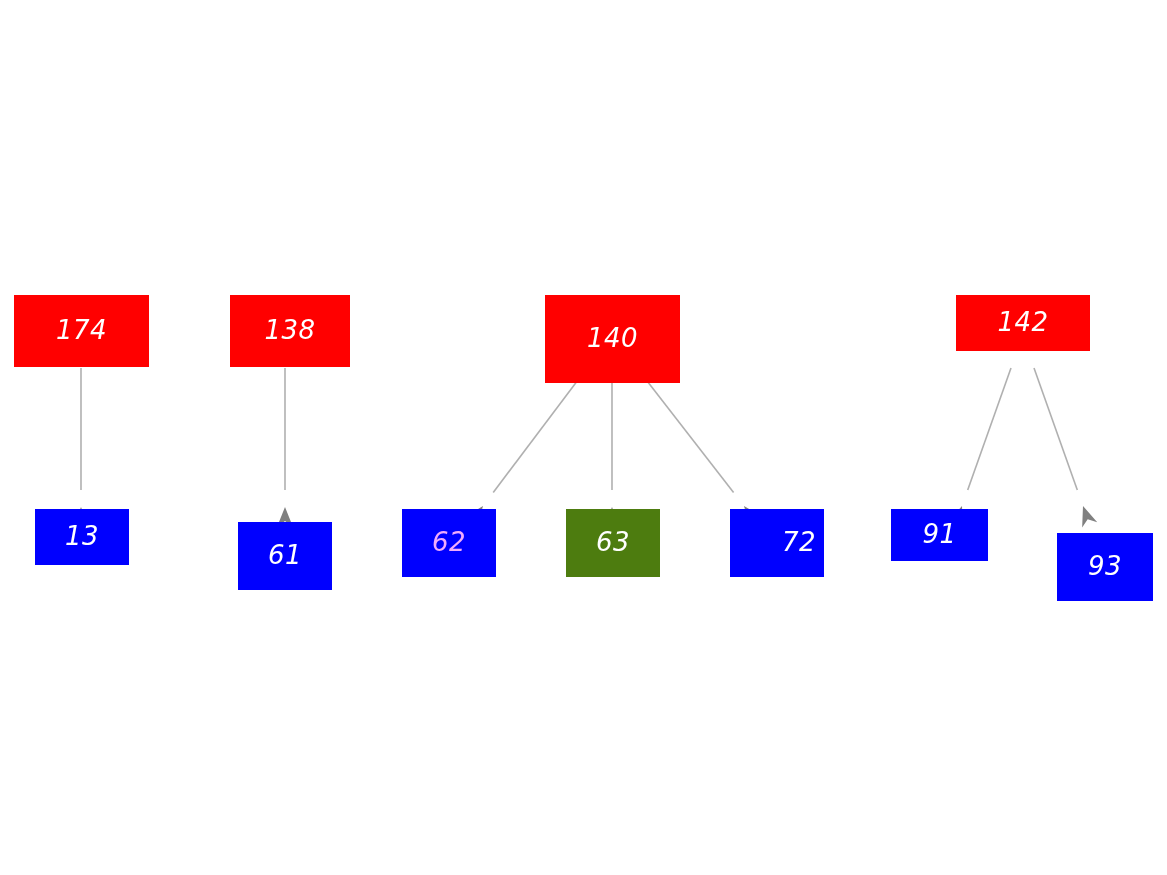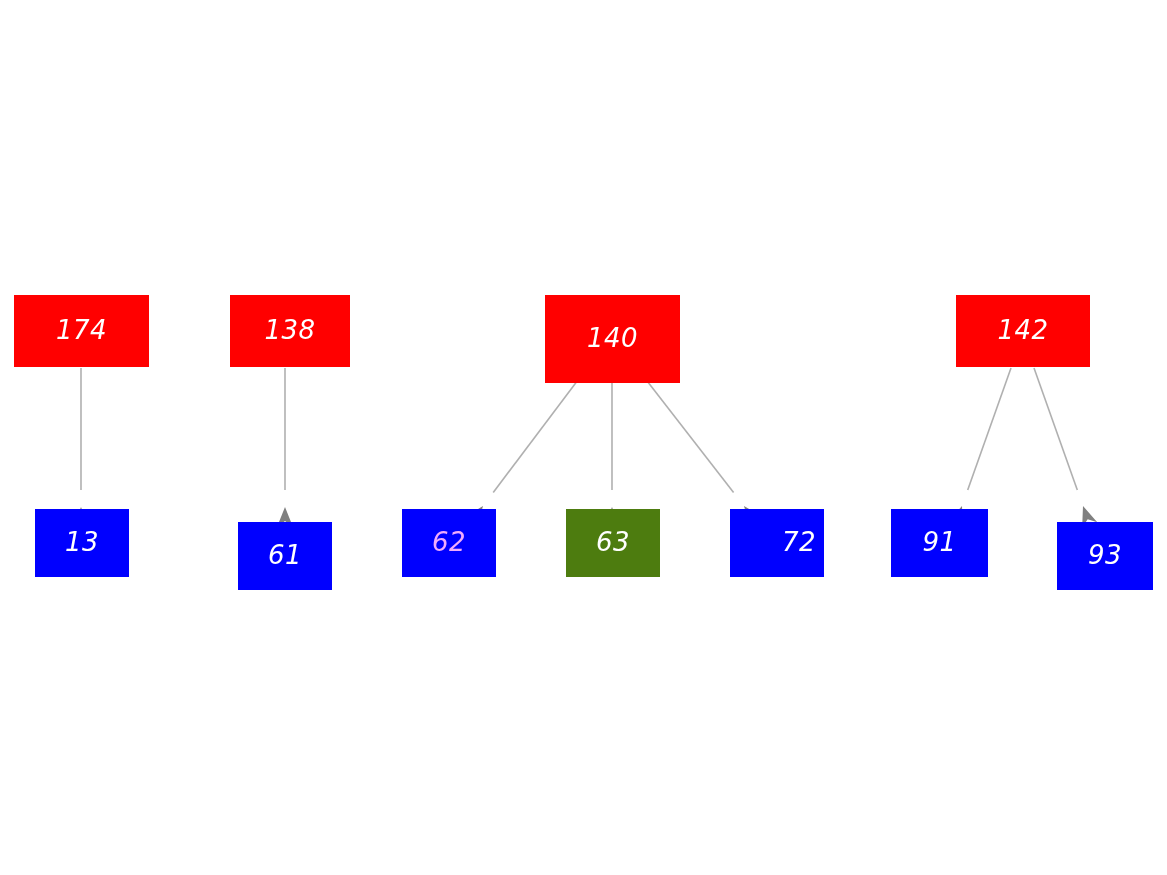--- a/index.html
+++ b/index.html
@@ -79,39 +79,39 @@
   <div id="node-layer">
       <div class="graph-node" style="left: 14px; top: 295px; width: 135px; height: 72px; background: rgb(255, 0, 0);">
         <span class="node-label" style="color: rgb(255, 255, 255);">174</span>
       </div>
       <div class="graph-node" style="left: 205px; top: 295px; width: 120px; height: 72px; background: rgb(255, 0, 0); margin-left: 25px;">
         <span class="node-label" style="color: rgb(255, 255, 255);">138</span>
       </div>
       <div class="graph-node" style="left: 545px; top: 295px; width: 135px; height: 88px; background: rgb(255, 0, 0);">
         <span class="node-label" style="color: rgb(255, 255, 255);">140</span>
       </div>
-      <div class="graph-node" style="left: 956px; top: 295px; width: 134px; height: 72px; background: rgb(255, 0, 0);">
+      <div class="graph-node" style="left: 956px; top: 295px; width: 134px; height: 56px; background: rgb(255, 0, 0);">
         <span class="node-label" style="color: rgb(255, 255, 255);">142</span>
       </div>
-      <div class="graph-node" style="left: 35px; top: 509px; width: 94px; height: 68px; background: rgb(0, 0, 255);">
+      <div class="graph-node" style="left: 35px; top: 509px; width: 94px; height: 56px; background: rgb(0, 0, 255);">
         <span class="node-label" style="color: rgb(255, 255, 255);">13</span>
       </div>
       <div class="graph-node" style="left: 238px; top: 522px; width: 94px; height: 68px; background: rgb(0, 0, 255);">
         <span class="node-label" style="color: rgb(255, 255, 255);">61</span>
       </div>
       <div class="graph-node" style="left: 402px; top: 509px; width: 94px; height: 68px; background: rgb(0, 0, 255);">
         <span class="node-label" style="color: #f0abfc;">62</span>
       </div>
       <div class="graph-node" style="left: 566px; top: 509px; width: 94px; height: 68px; background: #4d7c0f; justify-content: center;">
         <span class="node-label" style="color: rgb(255, 255, 255);">63</span>
       </div>
       <div class="graph-node" style="left: 730px; top: 509px; width: 94px; height: 68px; background: rgb(0, 0, 255);">
         <span class="node-label" style="color: rgb(255, 255, 255); margin-left: 44px;">72</span>
       </div>
-      <div class="graph-node" style="left: 891px; top: 509px; width: 97px; height: 68px; background: rgb(0, 0, 255);">
+      <div class="graph-node" style="left: 891px; top: 509px; width: 97px; height: 52px; background: rgb(0, 0, 255);">
         <span class="node-label" style="color: rgb(255, 255, 255);">91</span>
       </div>
-      <div class="graph-node" style="left: 1057px; top: 522px; width: 96px; height: 68px; background: rgb(0, 0, 255);">
+      <div class="graph-node" style="left: 1057px; top: 533px; width: 96px; height: 68px; background: rgb(0, 0, 255);">
         <span class="node-label" style="color: rgb(255, 255, 255);">93</span>
       </div>
     </div>
 
 </div>
 
 </body></html>

